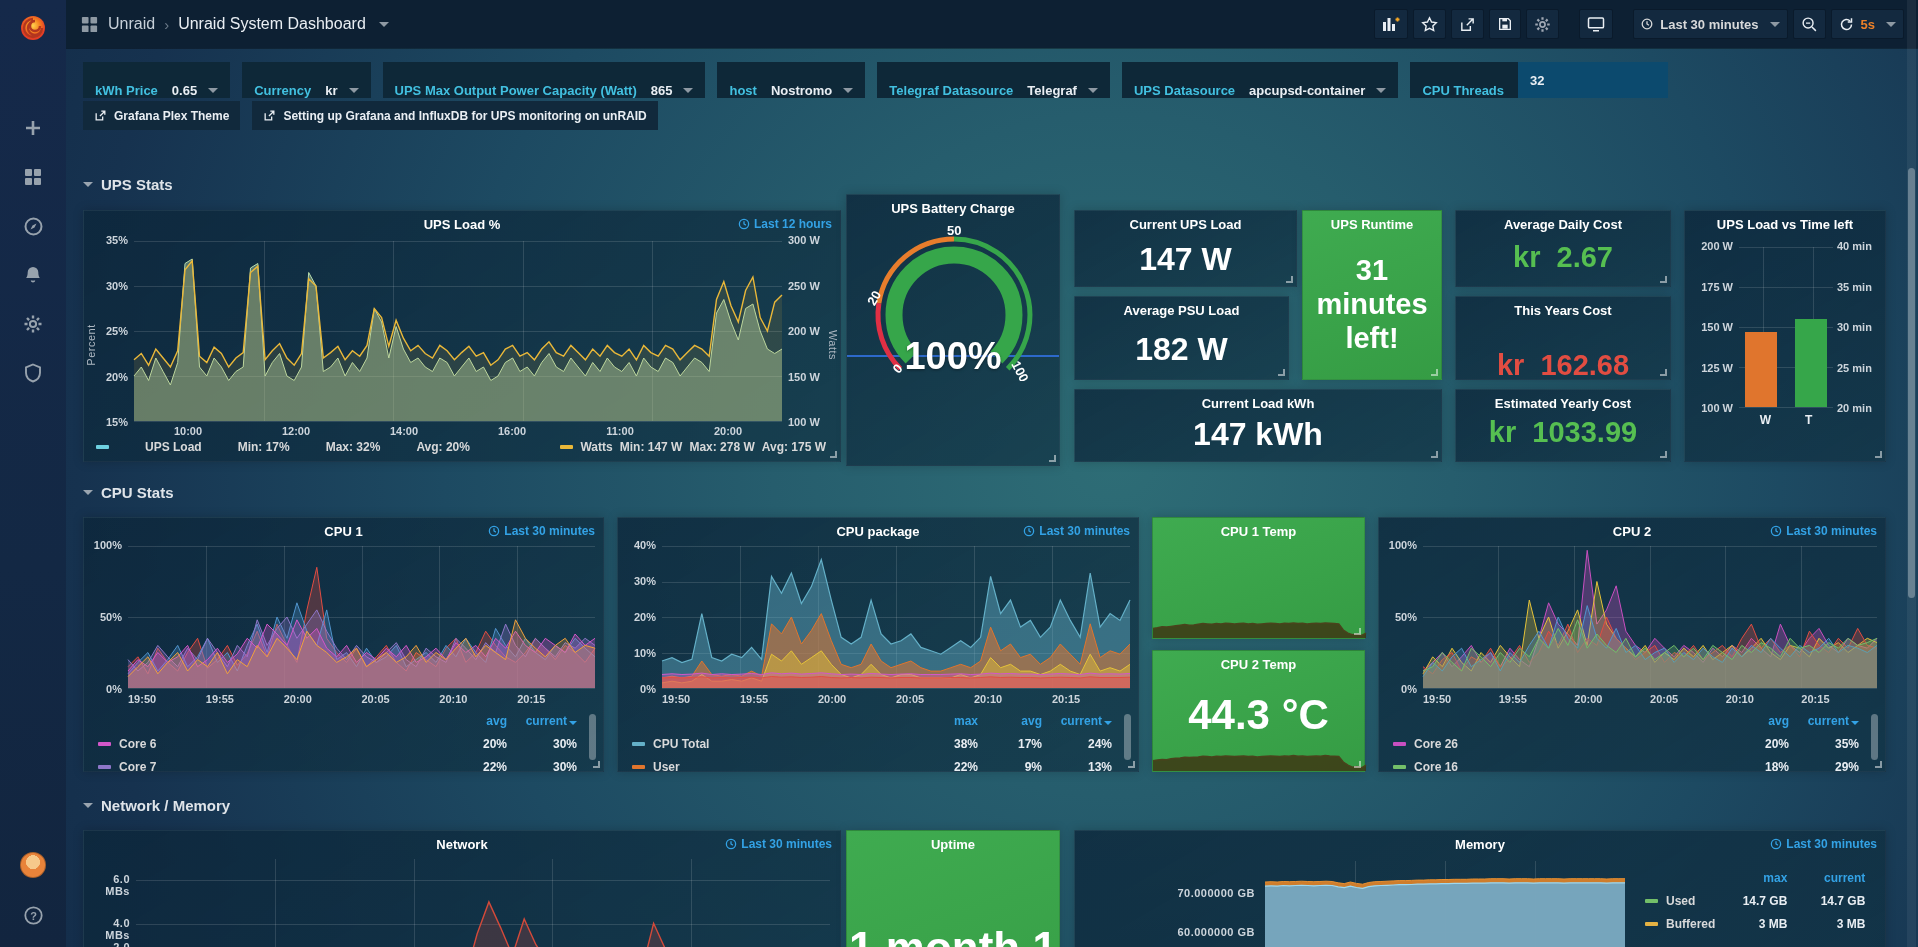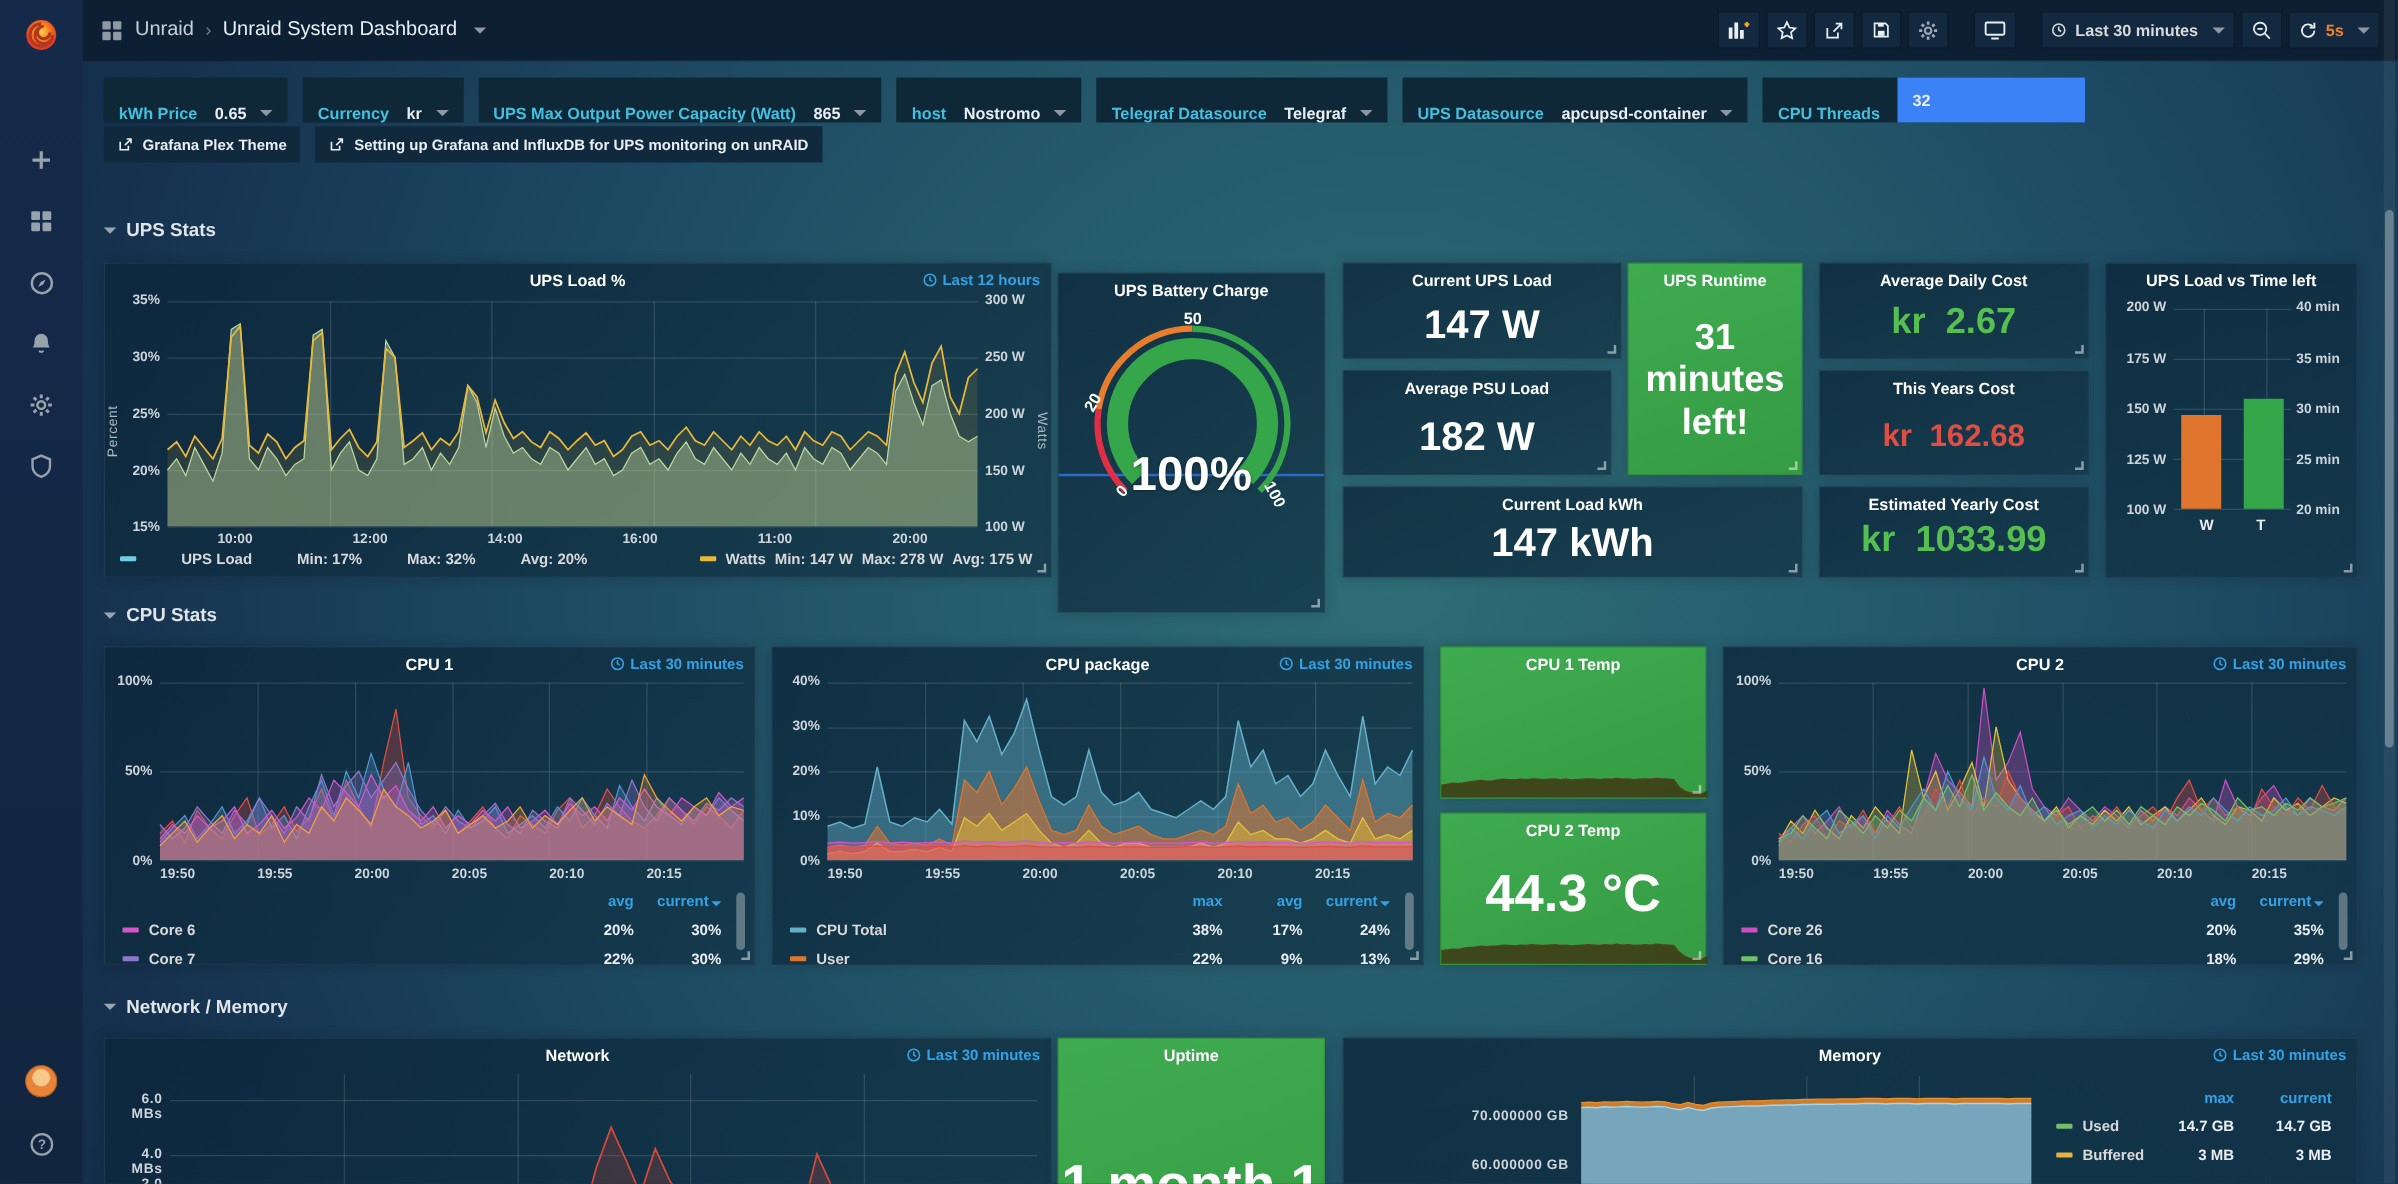--- a/index.html
+++ b/index.html
@@ -35,21 +35,21 @@
   .gap { width:10px; }
   .orange { color:#ed8128; }
 
   
   .subrow { position:absolute; left:83px; display:flex; gap:12px; z-index:10;}
   .vrow { top:62px; }
   .lrow2 { top:101px; }
   .vchip { display:flex; align-items:flex-end; height:36px; background:#0e2838; padding:0 12px; }
   .vlabel { color:#42c0e0; font-size:13px; font-weight:bold; margin-right:14px; white-space:nowrap;}
   .vvalue { color:#e9eef3; font-size:13px; font-weight:bold; display:flex; align-items:center; gap:7px; cursor:pointer; white-space:nowrap;}
-  .vinput { height:36px; background:#3b82f6; color:#e9eef3; font-size:13px; font-weight:bold; border:none; width:150px; padding:0 12px; font-family:"Liberation Sans",sans-serif;}
+  .vinput { height:36px; background:#0c4a6e; color:#e9eef3; font-size:13px; font-weight:bold; border:none; width:150px; padding:0 12px; font-family:"Liberation Sans",sans-serif;}
   .vchip.hasinput { padding-right:0; }
   .lchip { display:flex; align-items:center; height:29px; background:#11293c; padding:0 11px; gap:7px;
     color:#e9eef3; font-size:12px; font-weight:bold; cursor:pointer; }
 
   
   .sechdr { position:absolute; display:flex; align-items:center; gap:8px; color:#dfe4e9; font-size:15px; font-weight:bold; cursor:pointer;}
   .chev { width:0;height:0;border-left:5px solid transparent;border-right:5px solid transparent;border-top:5px solid #9aa5b0;}
 
   
   .panel { position:absolute; background:linear-gradient(150deg, rgba(12,38,58,.80) 0%, rgba(17,51,68,.72) 100%);
@@ -383,21 +383,21 @@
   </div>
   <div class="legend-line" style="right:14px;">
     <span class="sw" style="background: rgb(234, 184, 57);"></span>
     <span>Watts</span>
     <span>Min: 147 W</span>
     <span>Max: 278 W</span>
     <span>Avg: 175 W</span>
   </div>
 </div>
 
-<div class="panel" style="left:846px; top:218px; width:214px; height:272px;">
+<div class="panel" style="left:846px; top:194px; width:214px; height:272px;">
   <div class="ptitle">UPS Battery Charge</div>
   <div class="blueline" style="top:160px;"></div>
   <svg style="position:absolute; left:0; top:28px; width:214px; height:158px;" viewBox="0 0 214 158">
     <path d="M53.3 145.7 A76 76 0 0 1 31.9 80.1" fill="none" stroke="#e02f44" stroke-width="5"></path>
     <path d="M31.9 80.1 A76 76 0 0 1 107 16" fill="none" stroke="#e87d2c" stroke-width="5"></path>
     <path d="M107 16 A76 76 0 0 1 160.7 145.7" fill="none" stroke="#36a64a" stroke-width="5"></path>
     <path d="M64.6 134.4 A60 60 0 1 1 149.4 134.4" fill="none" stroke="#36a64a" stroke-width="17"></path>
     <text x="50" y="152" fill="#fff" font-size="13" font-weight="bold" transform="rotate(-48 50 150)">0</text>
     <text x="22" y="82" fill="#fff" font-size="13" font-weight="bold" transform="rotate(-60 26 78)">20</text>
     <text x="100" y="12" fill="#fff" font-size="13" font-weight="bold">50</text>
@@ -417,21 +417,21 @@
 <div class="panel green" style="left:1302px; top:210px; width:140px; height:170px;">
   <div class="ptitle">UPS Runtime</div>
   <div class="statv" style="top:42px; font-size:29px; line-height:34px; padding:0 4px;">31 minutes left!</div>
 </div>
 <div class="panel" style="left:1455px; top:210px; width:216px; height:77px;">
   <div class="ptitle">Average Daily Cost</div>
   <div class="statv" style="top:30px; font-size:29px; color:#56bf51;"><span>kr</span>&nbsp;&nbsp;<span>2.67</span></div>
 </div>
 <div class="panel" style="left:1455px; top:296px; width:216px; height:84px;">
   <div class="ptitle">This Years Cost</div>
-  <div class="statv" style="top:38px; font-size:25px; color:#e24d42;"><span>kr</span>&nbsp;&nbsp;<span>162.68</span></div>
+  <div class="statv" style="top:52px; font-size:29px; color:#e24d42;"><span>kr</span>&nbsp;&nbsp;<span>162.68</span></div>
 </div>
 <div class="panel" style="left:1074px; top:389px; width:368px; height:73px;">
   <div class="ptitle">Current Load kWh</div>
   <div class="statv" style="top:26px; font-size:32px;">147 kWh</div>
 </div>
 <div class="panel" style="left:1455px; top:389px; width:216px; height:73px;">
   <div class="ptitle">Estimated Yearly Cost</div>
   <div class="statv" style="top:26px; font-size:29px; color:#56bf51;"><span>kr</span>&nbsp;&nbsp;<span>1033.99</span></div>
 </div>
 

